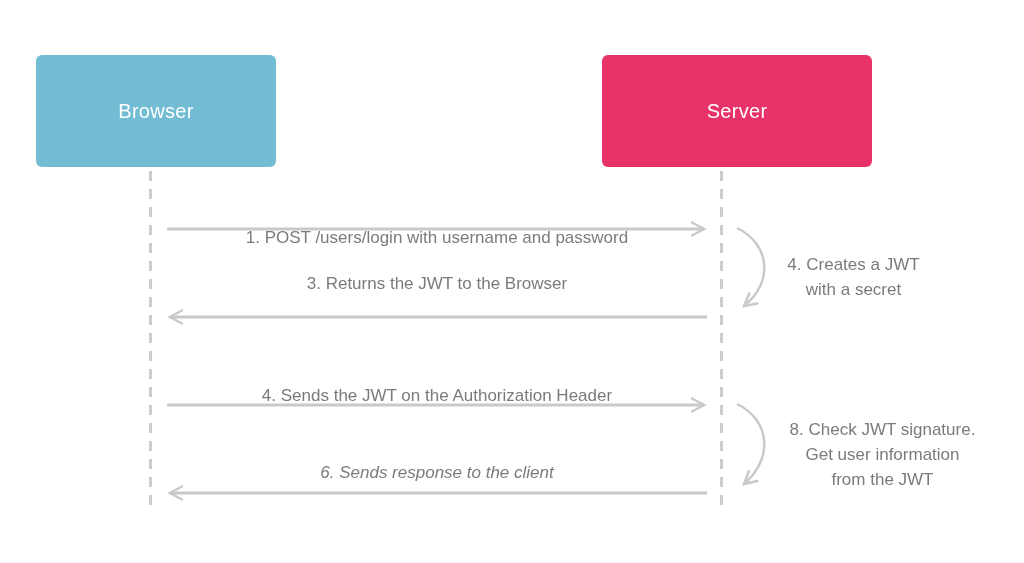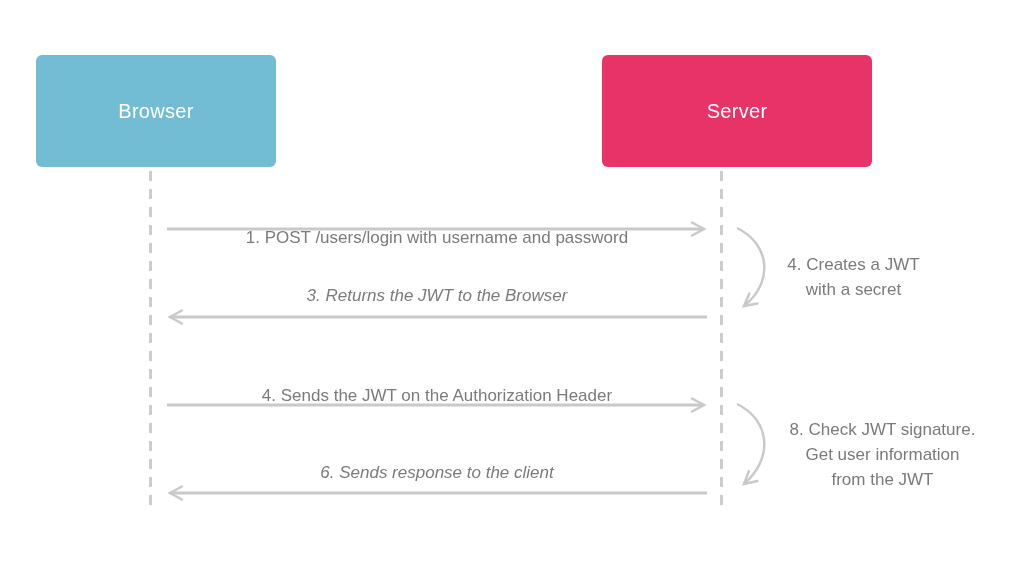--- a/index.html
+++ b/index.html
@@ -33,21 +33,21 @@
   .msg-label {
     position: absolute;
     left: 157px;
     width: 560px;
     text-align: center;
     font-size: 17px;
     line-height: 24px;
     color: #7B7B7B;
   }
   .msg-1 { top: 178px; margin-top: 48px; }
-  .msg-3 { top: 284px; font-style: italic; }
+  .msg-3 { top: 272px; }
   .msg-4 { top: 384px; }
   .msg-6 { top: 461px; font-style: italic; }
   .note {
     position: absolute;
     text-align: center;
     font-size: 17px;
     line-height: 25px;
     color: #7B7B7B;
     white-space: pre-line;
   }

